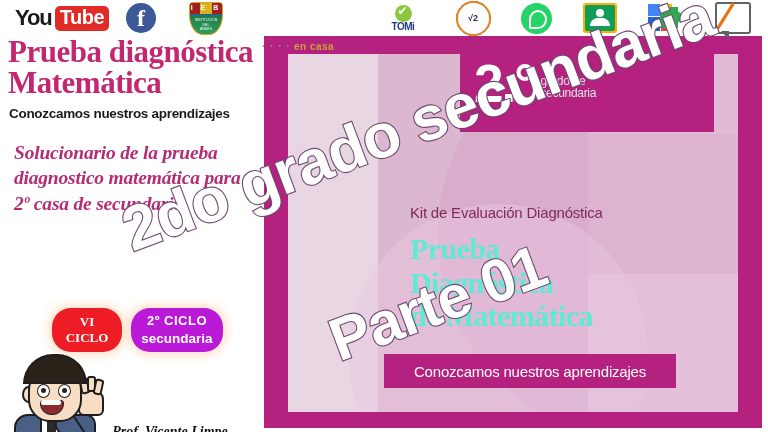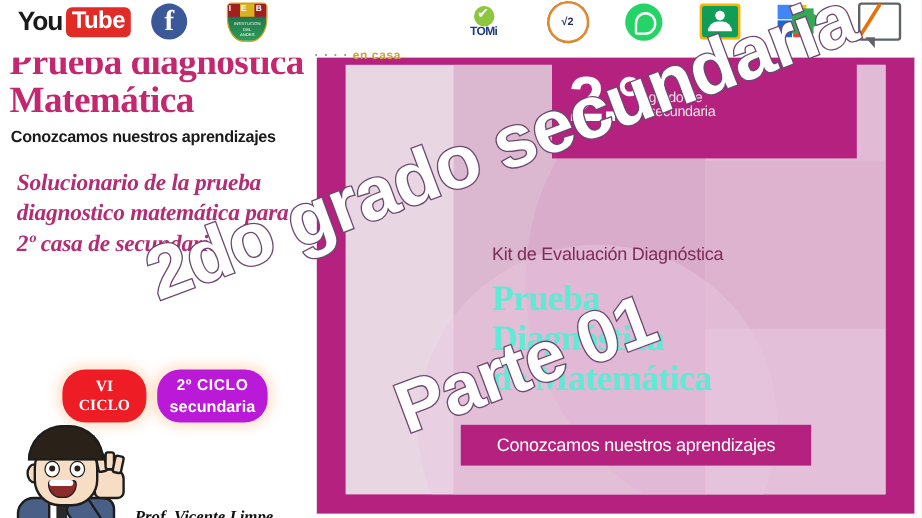--- a/index.html
+++ b/index.html
@@ -1,20 +1,20 @@
 <!DOCTYPE html>
 <html><head>
 <meta charset="utf-8">
 <style>
   html,body{margin:0;padding:0;background:#fff;}
   body{width:768px;height:432px;overflow:hidden;font-family:"Liberation Sans",sans-serif;}
   #stage{position:relative;width:768px;height:432px;overflow:hidden;background:#ffffff;}
 
   
-  .topbar{position:absolute;left:0;top:0;width:768px;height:48px;background:#ffffff;z-index:20;}
+  .topbar{position:absolute;left:0;top:0;width:768px;height:36px;background:#ffffff;z-index:20;}
   .logo{position:absolute;top:2px;height:32px;display:flex;align-items:center;justify-content:center;}
 
   .yt{left:8px;width:108px;}
   .yt .yt-word{font-weight:bold;font-size:22px;color:#1a1a1a;letter-spacing:-1px;}
   .yt .yt-box{background:#e12b27;color:#fff;font-weight:bold;font-size:20px;border-radius:5px;padding:0px 5px 2px 5px;margin-left:3px;letter-spacing:-0.5px;}
 
   .fb{left:124px;width:34px;}
   .fb-circle{width:30px;height:30px;border-radius:50%;background:#3b5998;color:#fff;font-family:"Liberation Serif",serif;font-weight:bold;font-size:24px;display:flex;align-items:center;justify-content:center;line-height:1;}
 
   .shield{left:186px;width:40px;}

